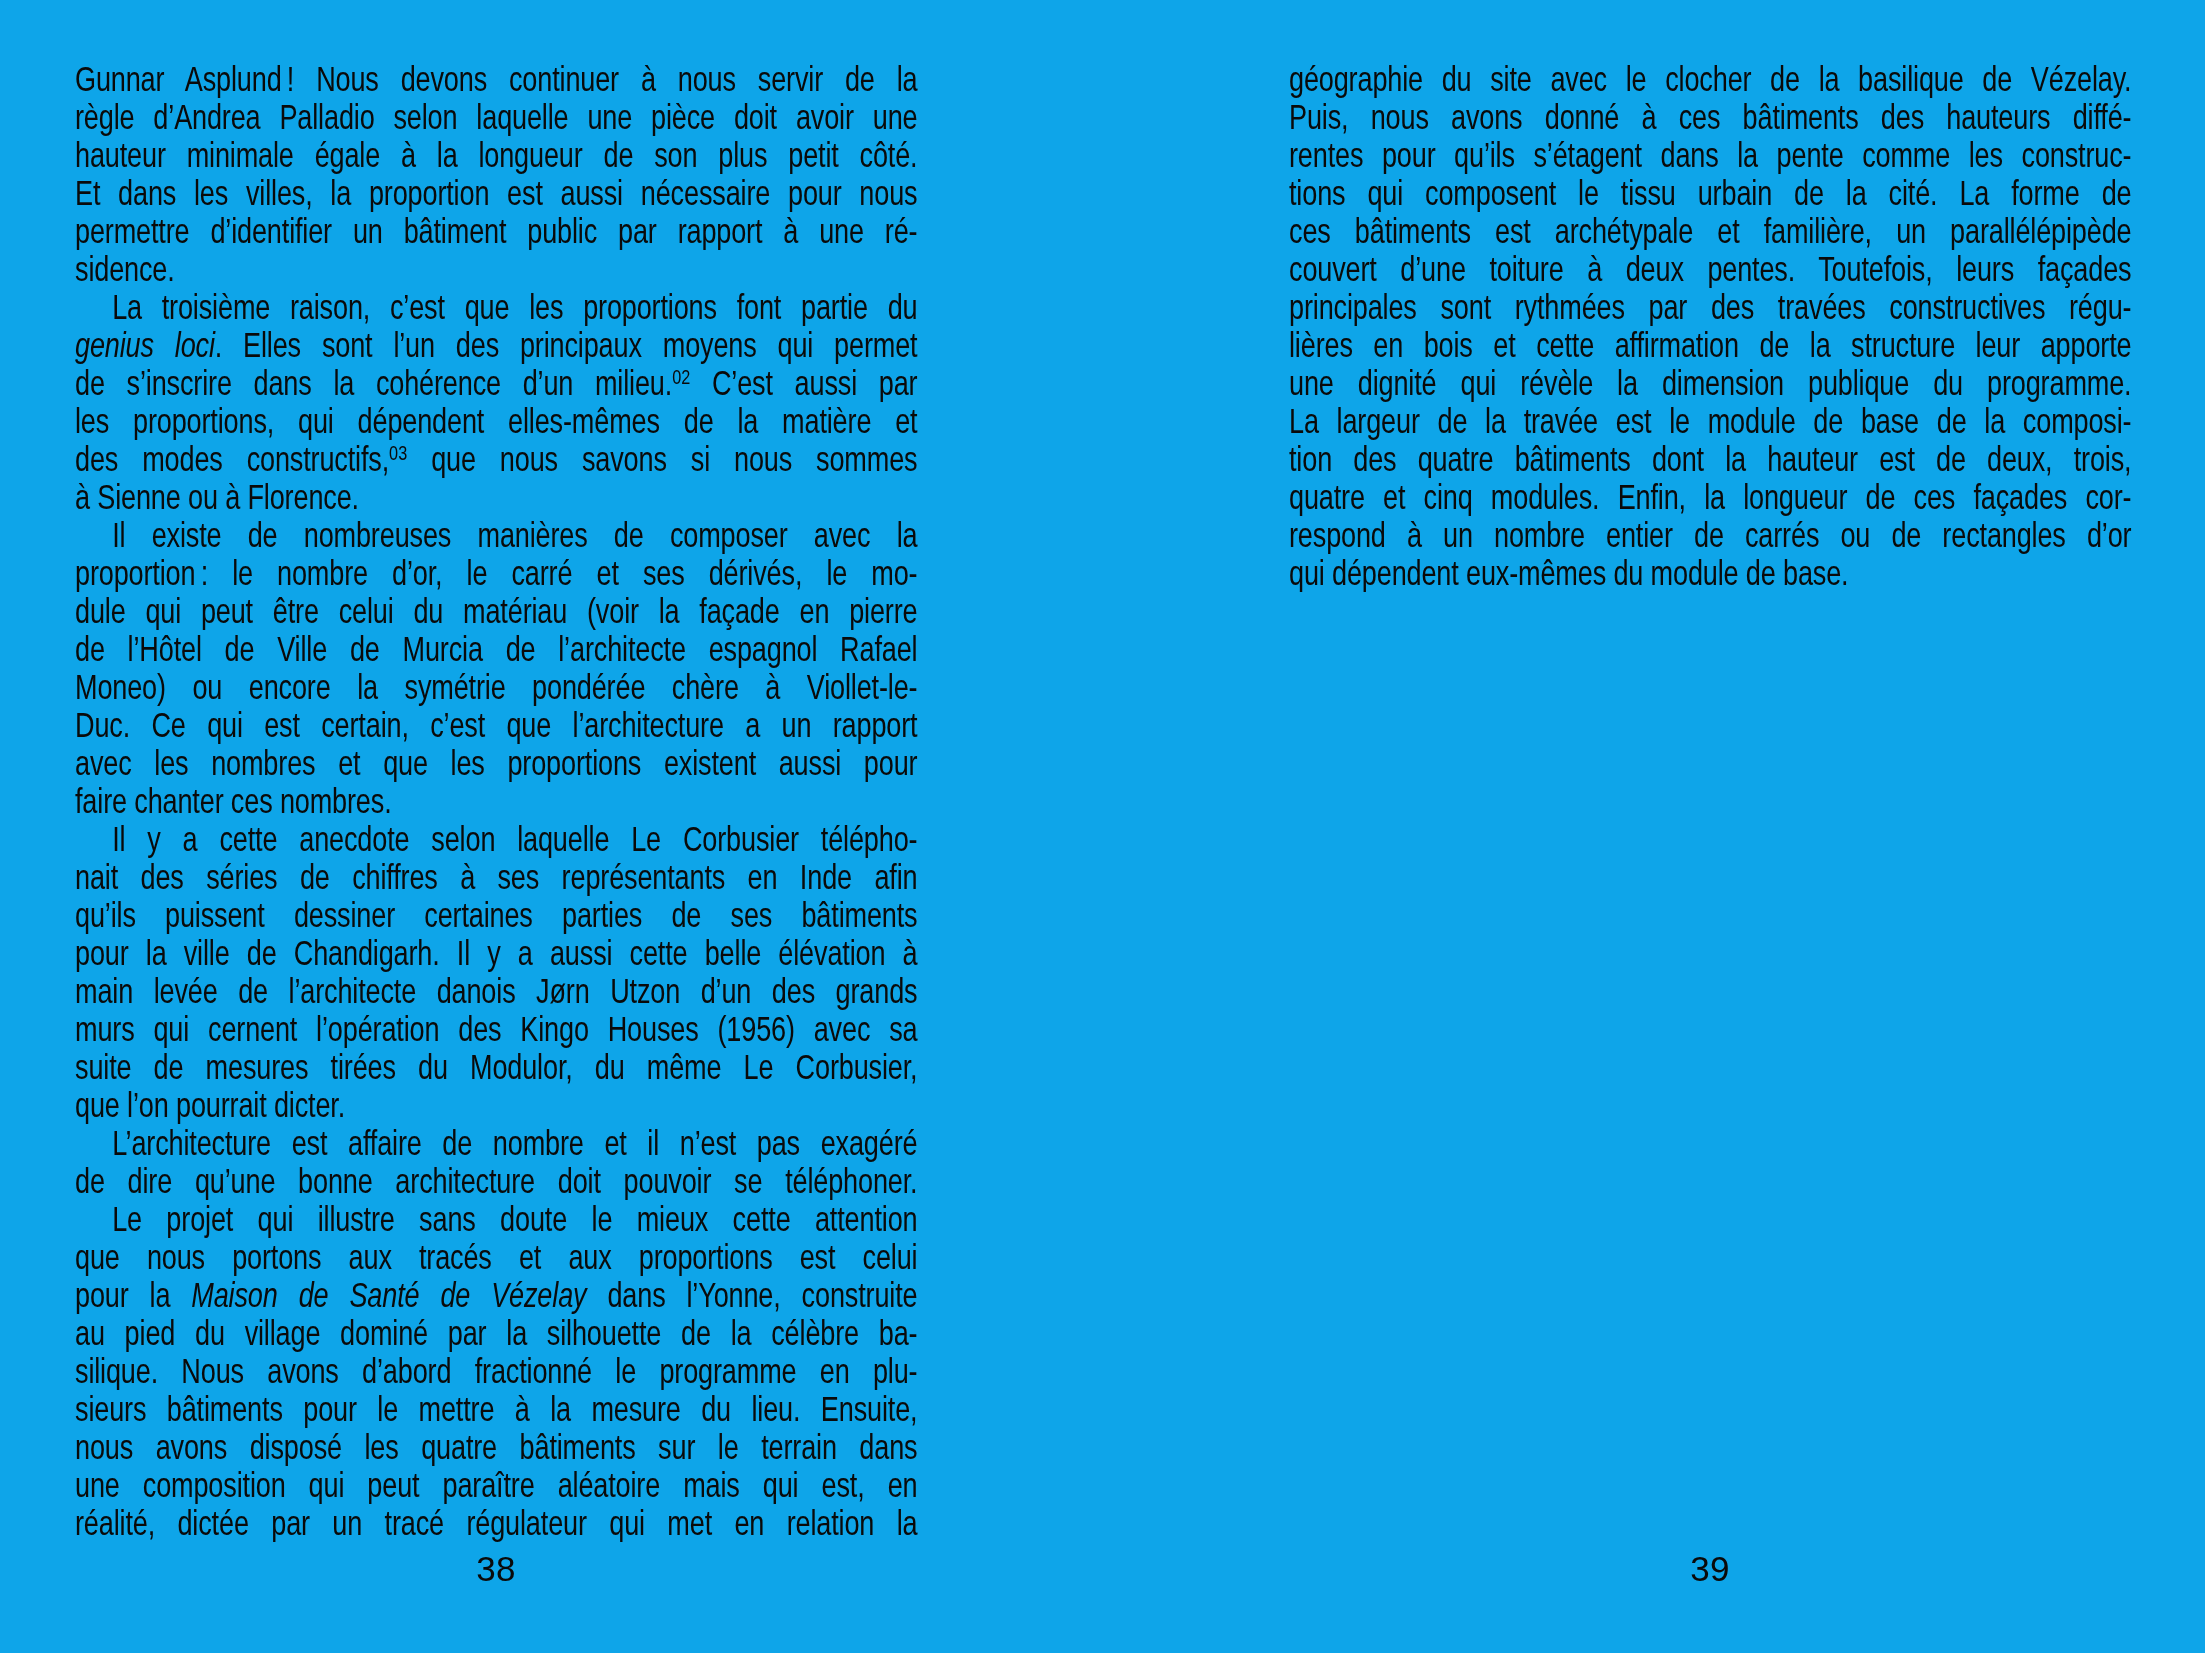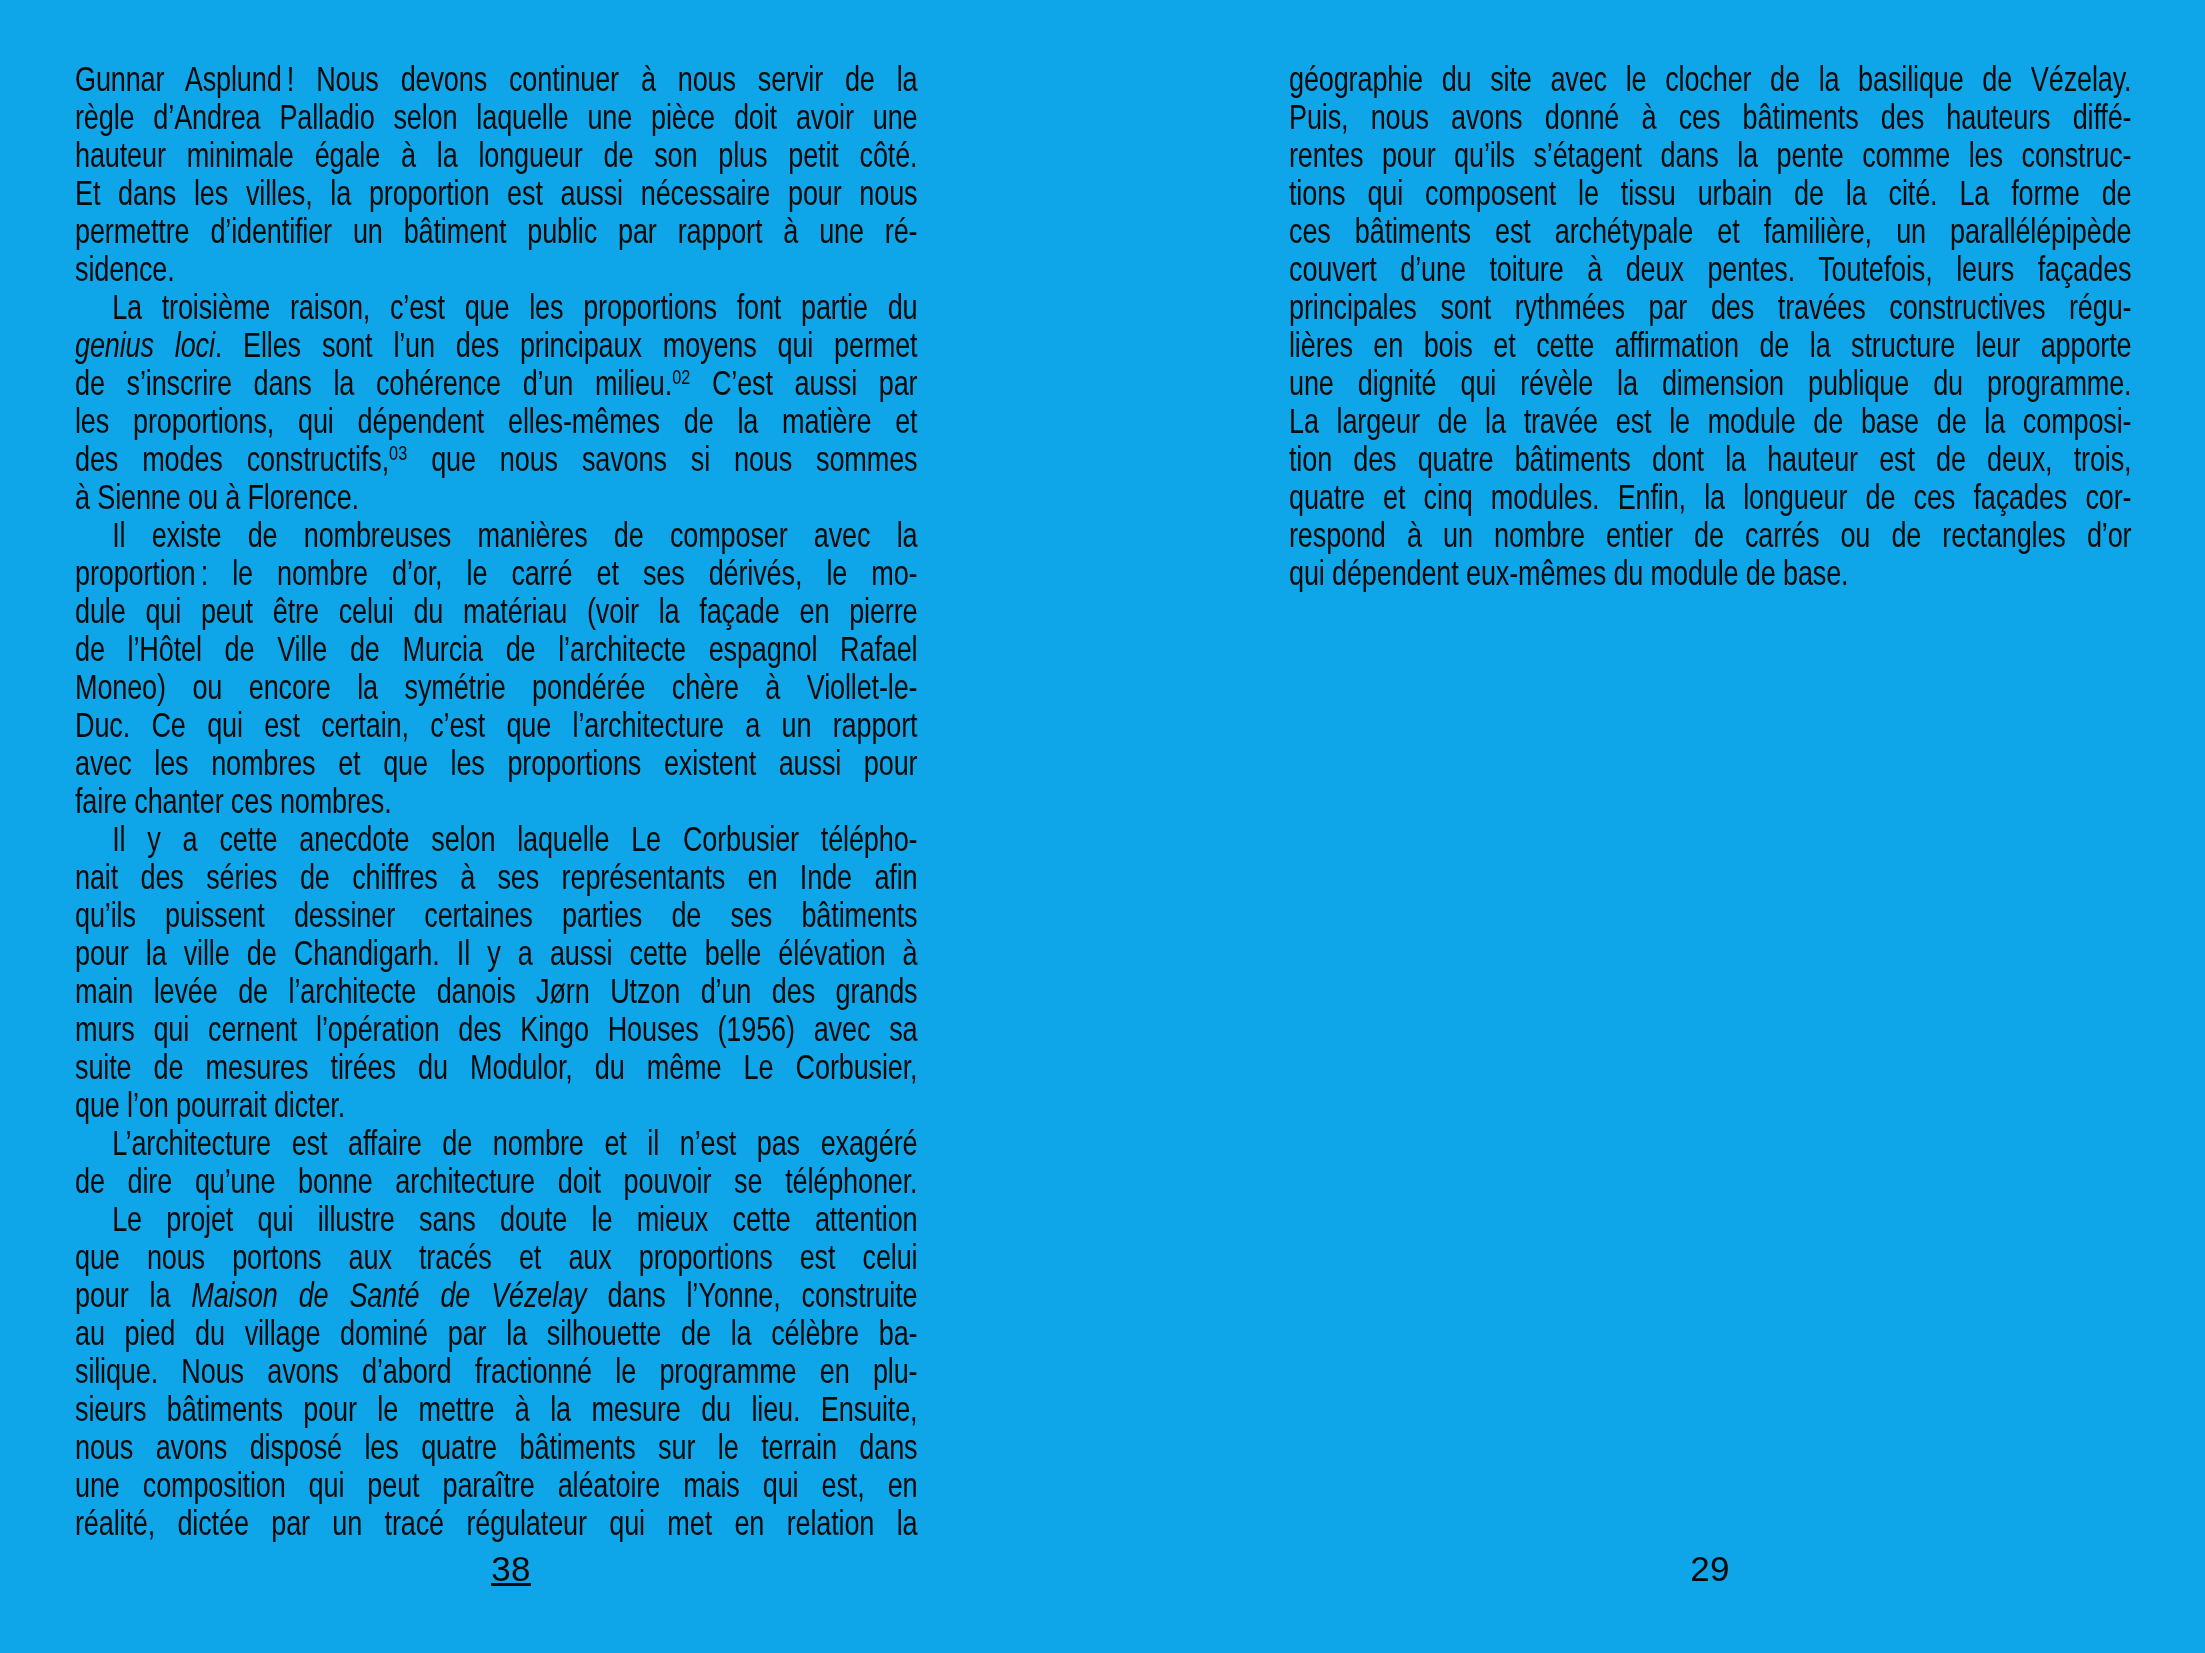--- a/index.html
+++ b/index.html
@@ -48,21 +48,21 @@
 
   .folio {
     position: absolute;
     top: 1550px;
     width: 842px;
     font-size: 35px;
     line-height: 37px;
     text-align: center;
     letter-spacing: 0.4px;
   }
-  .folio.left  { left: 90px; text-decoration: underline; }
+  .folio.left  { left: 75px; }
   .folio.right { left: 1289px; }
 </style>
 </head>
 <body>
 
 <div class="spread">
 
   <section>
     <div class="col left">
         <div class="ln"><span>Gunnar Asplund ! Nous devons continuer à nous servir de la</span></div>
@@ -118,17 +118,17 @@
         <div class="ln"><span>couvert d’une toiture à deux pentes. Toutefois, leurs façades</span></div>
         <div class="ln"><span>principales sont rythmées par des travées constructives régu-</span></div>
         <div class="ln"><span>lières en bois et cette affirmation de la structure leur apporte</span></div>
         <div class="ln"><span>une dignité qui révèle la dimension publique du programme.</span></div>
         <div class="ln"><span>La largeur de la travée est le module de base de la composi-</span></div>
         <div class="ln"><span>tion des quatre bâtiments dont la hauteur est de deux, trois,</span></div>
         <div class="ln"><span>quatre et cinq modules. Enfin, la longueur de ces façades cor-</span></div>
         <div class="ln"><span>respond à un nombre entier de carrés ou de rectangles d’or</span></div>
         <div class="ln end"><span>qui dépendent eux-mêmes du module de base.</span></div>
       </div>
-    <div class="folio right">29</div>
+    <div class="folio right">39</div>
   </section>
 
 </div>
 
 
 </body></html>

